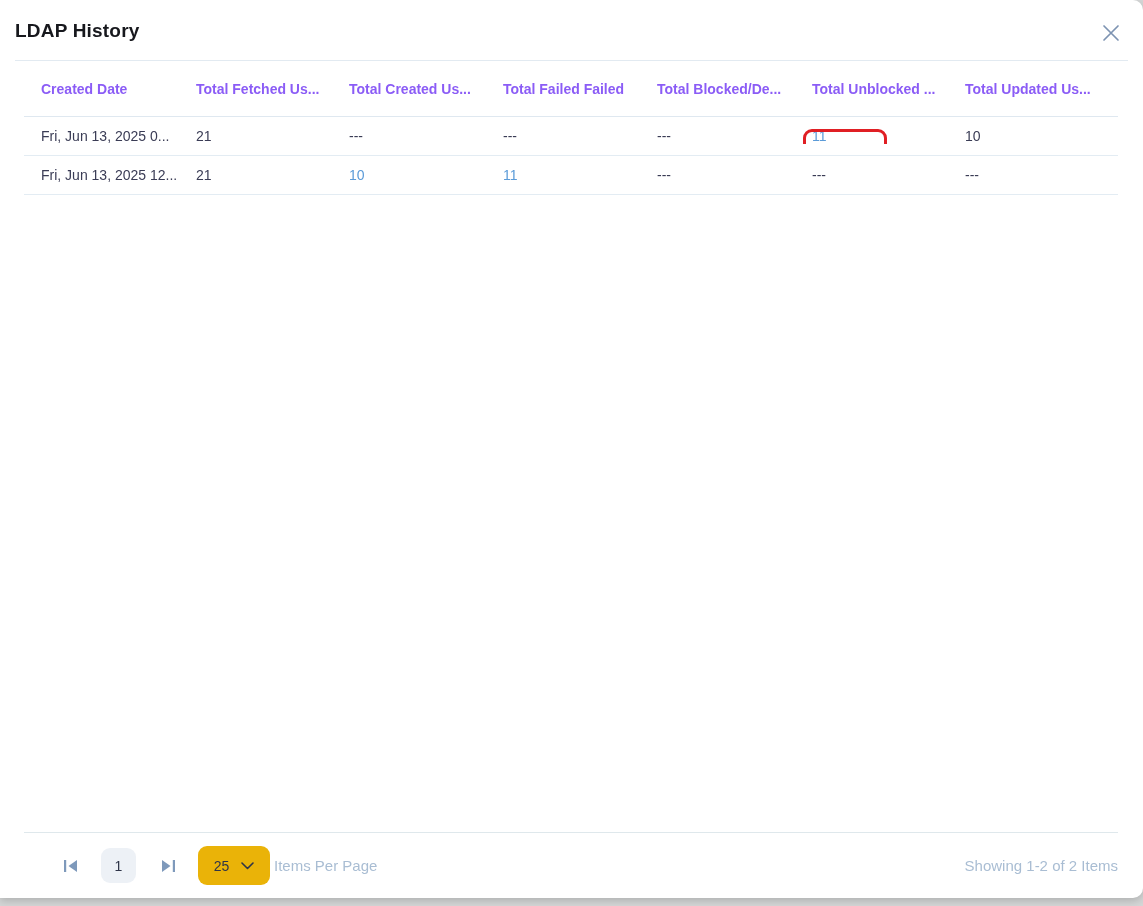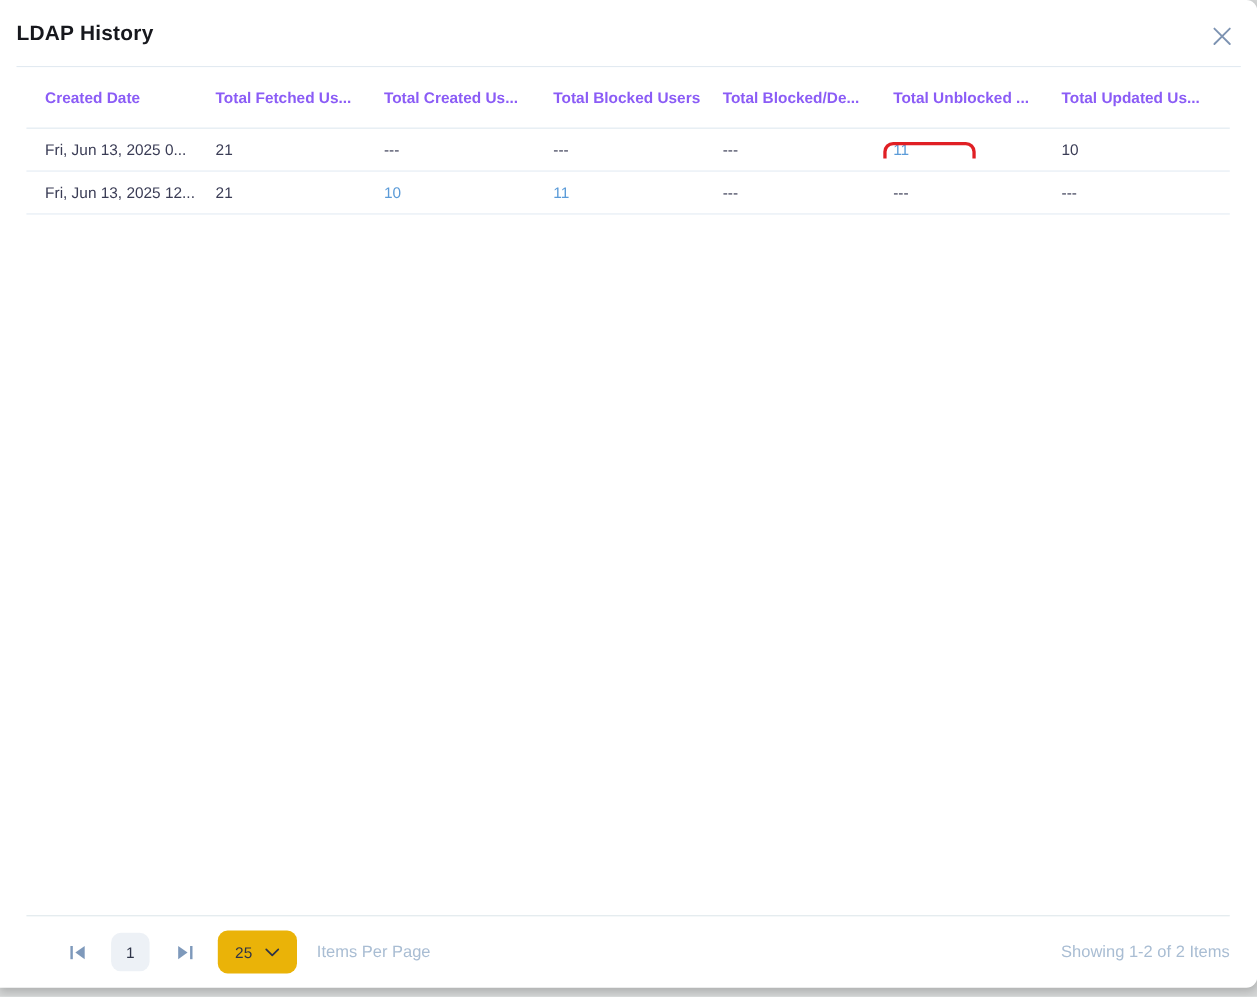--- a/index.html
+++ b/index.html
@@ -87,21 +87,21 @@
   .pg-last { margin-left: 24px; }
   .pg-select {
     margin-left: 22px;
     width: 72px; height: 39px;
     background: #eab308; border: none; border-radius: 9px;
     display: flex; align-items: center; justify-content: center; gap: 12px;
     font-size: 14px; color: #2e3448; font-family: inherit;
     cursor: pointer;
   }
   .pg-label {
-    margin-left: 18px;
+    margin-left: 4px;
     font-size: 15px; color: #a9bdd3;
   }
   .pg-summary {
     margin-left: auto; 
     font-size: 15px; color: #a9bdd3;
   }
   
   .modal-footer {
     flex: 0 0 66px;
     margin: 0 25px 0 24px;
@@ -132,21 +132,21 @@
         </svg>
       </span>
     </button>
   </div>
 
   <div class="table-wrap">
     <div class="grid-row thead">
       <div class="th">Created Date</div>
       <div class="th">Total Fetched Us...</div>
       <div class="th">Total Created Us...</div>
-      <div class="th">Total Blocked Users</div>
+      <div class="th">Total Failed Failed</div>
       <div class="th">Total Blocked/De...</div>
       <div class="th">Total Unblocked ...</div>
       <div class="th">Total Updated Us...</div>
     </div>
 
     <div class="grid-row trow">
       <div class="td">Fri, Jun 13, 2025 0...</div>
       <div class="td">21</div>
       <div class="td">---</div>
       <div class="td">---</div>

